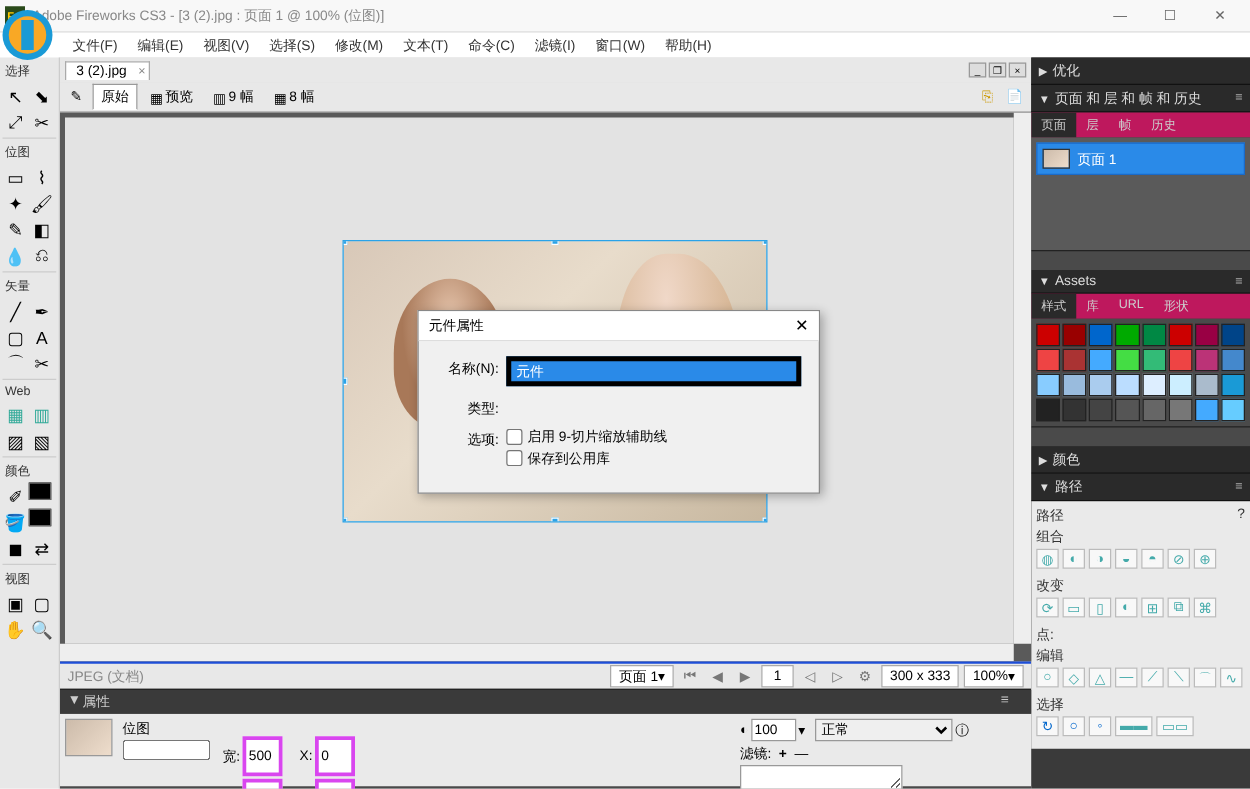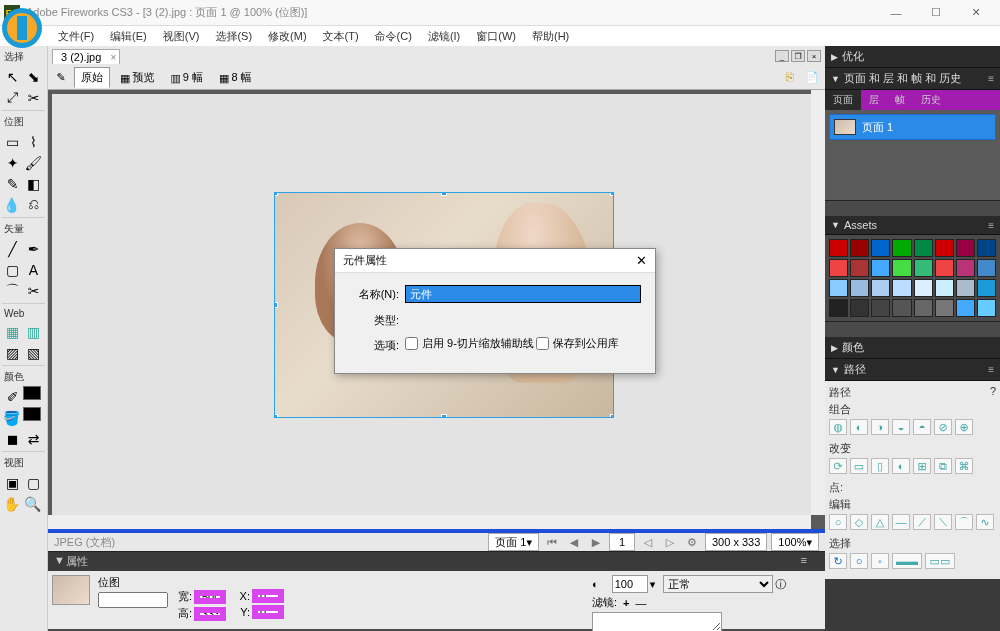--- a/index.html
+++ b/index.html
@@ -53,44 +53,44 @@
 .sel-handle { position: absolute; width: 6px; height: 6px; background: #2aa3e8; border: 1px solid #fff; }
 .sh-tl { left: -3px; top: -3px; } .sh-tr { right: -3px; top: -3px; }
 .sh-bl { left: -3px; bottom: -3px; } .sh-br { right: -3px; bottom: -3px; }
 .sh-tm { left: 50%; top: -3px; margin-left: -3px; } .sh-bm { left: 50%; bottom: -3px; margin-left: -3px; }
 .sh-ml { left: -3px; top: 50%; margin-top: -3px; } .sh-mr { right: -3px; top: 50%; margin-top: -3px; }
 .sel-rot { position: absolute; left: 50%; top: 50%; width: 10px; height: 10px; margin: -5px; border: 1px solid #2aa3e8; border-radius: 50%; }
 
 .scrollbar-v { position: absolute; right: 0; top: 0; bottom: 14px; width: 14px; background: #eee; }
 .scrollbar-h { position: absolute; left: 0; right: 14px; bottom: 0; height: 14px; background: #eee; }
 
-.status-row { height: 22px; background: #e8e8e8; border-top: 4px solid #1d4ed8; display: flex; align-items: center; padding: 0 6px; gap: 4px; }
+.status-row { height: 22px; background: #e8e8e8; border-top: 2px solid #1d4ed8; display: flex; align-items: center; padding: 0 6px; gap: 4px; }
 .status-row .left-label { color: #888; flex: 1; }
 .status-row .ctrl { border: 1px solid #aaa; background: #fff; padding: 1px 6px; height: 18px; display: inline-flex; align-items: center; }
 .status-row .nav-btn { width: 18px; height: 18px; display: inline-flex; align-items: center; justify-content: center; cursor: pointer; color: #777; }
 
 
 .props-panel { height: 80px; background: #4a4a4a; border-top: 1px solid #222; }
 .props-header { background: #3a3a3a; color: #ccc; padding: 2px 18px; font-size: 11px; display: flex; }
 .props-header .tri { position: absolute; left: 6px; color: #ccc; }
 .props-body { background: #eaeaea; height: 58px; display: flex; padding: 4px; gap: 8px; align-items: flex-start; }
 .thumb { width: 38px; height: 30px; border: 1px solid #999; background: linear-gradient(135deg,#cba,#edc); }
 .prop-col { display: flex; flex-direction: column; gap: 2px; }
 .prop-row { display: flex; align-items: center; gap: 2px; }
 .prop-row label { width: 16px; text-align: right; }
-.prop-row input { width: 32px; height: 14px; border: 6px solid #d946ef; padding: 0 2px; }
+.prop-row input { width: 32px; height: 32px; border: 3px solid #d946ef; padding: 0 2px; }
 .prop-mid { margin-left: 300px; display: flex; flex-direction: column; gap: 2px; }
 .prop-mid select, .prop-mid input { border: 1px solid #999; height: 18px; }
 
 
 .right-panels { width: 175px; background: #3a3a3a; display: flex; flex-direction: column; }
 .panel-hdr { background: #2a2a2a; color: #ddd; padding: 3px 6px; border-bottom: 1px solid #111; display: flex; align-items: center; cursor: pointer; }
 .panel-hdr .tri { margin-right: 4px; font-size: 9px; }
 .panel-hdr .menu-icon { margin-left: auto; font-size: 10px; color: #aaa; }
-.panel-tabs { display: flex; background: #a21caf; }
+.panel-tabs { display: flex; background: #be185d; }
 .panel-tab { padding: 3px 8px; color: #ccc; cursor: pointer; font-size: 10px; }
 .panel-tab.active { background: #2a2a2a; }
 .pages-list { background: #5a5a5a; height: 90px; padding: 4px; }
 .page-item { background: #2a8ae8; color: #fff; padding: 4px; display: flex; align-items: center; gap: 6px; border: 1px solid #1a6ac8; }
 .page-thumb { width: 22px; height: 16px; background: linear-gradient(135deg,#cba,#edc); border: 1px solid #333; }
 .panel-footer { height: 16px; background: #4a4a4a; border-top: 1px solid #222; }
 
 .assets-body { background: #4a4a4a; padding: 2px; }
 .swatch-grid { display: grid; grid-template-columns: repeat(8, 1fr); gap: 2px; padding: 2px; }
 .swatch { height: 18px; border: 1px solid #222; cursor: pointer; }
@@ -101,28 +101,28 @@
 .path-section .lbl { color: #333; margin-bottom: 2px; display: flex; justify-content: space-between; }
 .path-icons { display: flex; gap: 3px; flex-wrap: wrap; }
 .path-icon { width: 18px; height: 16px; border: 1px solid #bbb; background: #f8f8f8; display: flex; align-items: center; justify-content: center; cursor: pointer; font-size: 11px; color: #4aa; }
 .dialog { position: absolute; left: 334px; top: 248px; width: 322px; background: #f0f0f0; border: 1px solid #888; box-shadow: 2px 2px 8px rgba(0,0,0,0.3); z-index: 101; }
 .dialog-title { background: #fff; padding: 4px 8px; display: flex; border-bottom: 1px solid #ddd; }
 .dialog-title .close { margin-left: auto; cursor: pointer; font-size: 13px; }
 .dialog-body { padding: 12px 14px; display: flex; gap: 10px; }
 .dialog-body .form { flex: 1; }
 .dialog-body .form-row { display: flex; align-items: flex-start; margin-bottom: 8px; }
 .dialog-body .form-row .lbl { width: 56px; text-align: right; padding-right: 6px; padding-top: 2px; }
-.dialog-body input[type=text] { flex: 1; border: 1px solid #000000; padding: 2px 4px; background: #fff; color: #2a8ae8; }
+.dialog-body input[type=text] { flex: 1; border: 4px solid #000000; padding: 2px 4px; background: #fff; color: #2a8ae8; }
 .dialog-body input[type=text]::selection { background: #2a8ae8; color: #fff; }
 .dialog-body .radio-col { display: flex; flex-direction: column; gap: 2px; }
 .dialog-body .radio-col label, .dialog-body .check-col label { display: flex; align-items: center; gap: 4px; }
 .dialog-body .btns { display: flex; flex-direction: column; gap: 6px; width: 58px; }
 .dialog-body .btns button { height: 22px; border: 1px solid #888; background: #e8e8e8; cursor: pointer; }
 .dialog-body .btns button.primary { border: 2px solid #2a8ae8; }
-.check-col { display: flex; flex-direction: row; gap: 2px; }
+.check-col { display: flex; flex-direction: column; gap: 2px; }
 </style>
 </head>
 <body>
 
 <div class="watermark">
   <span class="logo">
     <svg viewBox="0 0 44 44">
         <circle cx="22" cy="22" r="20" fill="#1a9ad6"></circle>
         <circle cx="22" cy="22" r="15" fill="#f9a825"></circle>
         <rect x="17" y="10" width="10" height="24" fill="#1a9ad6"></rect>
@@ -315,21 +315,21 @@
               <input value="0" style="">
             </div>
           <div class="prop-row">
               <label>Y:</label>
               <input value="0" style="">
             </div>
         </div>
         <div class="prop-mid">
           <div class="prop-row">
             <span>◐</span>
-            <input style="width: 36px; margin-left: 11px;" value="100"> ▾
+            <input style="width: 36px;" value="100"> ▾
             <select style="width:110px;margin-left:6px"><option>正常</option></select>
             <span style="margin-left:auto">ⓘ</span>
           </div>
           <div class="prop-row">
             <span>滤镜:</span>
             <span style="font-weight:bold;margin:0 4px">+</span>
             <span>—</span>
           </div>
           <textarea style="width: 130px; height: 20px; border: 1px solid rgb(153, 153, 153);"></textarea>
         </div>
@@ -359,20 +359,26 @@
         <span>页面 1</span>
       </div>
     </div>
     <div class="panel-footer"></div>
 
     <div class="panel-hdr">
         <span class="tri">▼</span>
         <span>Assets</span>
         <span class="menu-icon">≡</span>
       </div>
+    <div class="panel-tabs">
+      <div class="panel-tab active">样式</div>
+      <div class="panel-tab">库</div>
+      <div class="panel-tab">URL</div>
+      <div class="panel-tab">形状</div>
+    </div>
     <div class="assets-body">
       <div class="swatch-grid" id="swatch-grid">
           <div class="swatch" style="background: rgb(204, 0, 0);"></div>
           <div class="swatch" style="background: rgb(153, 0, 0);"></div>
           <div class="swatch" style="background: rgb(0, 102, 204);"></div>
           <div class="swatch" style="background: rgb(0, 170, 0);"></div>
           <div class="swatch" style="background: rgb(0, 136, 68);"></div>
           <div class="swatch" style="background: rgb(204, 0, 0);"></div>
           <div class="swatch" style="background: rgb(153, 0, 68);"></div>
           <div class="swatch" style="background: rgb(0, 68, 136);"></div>

